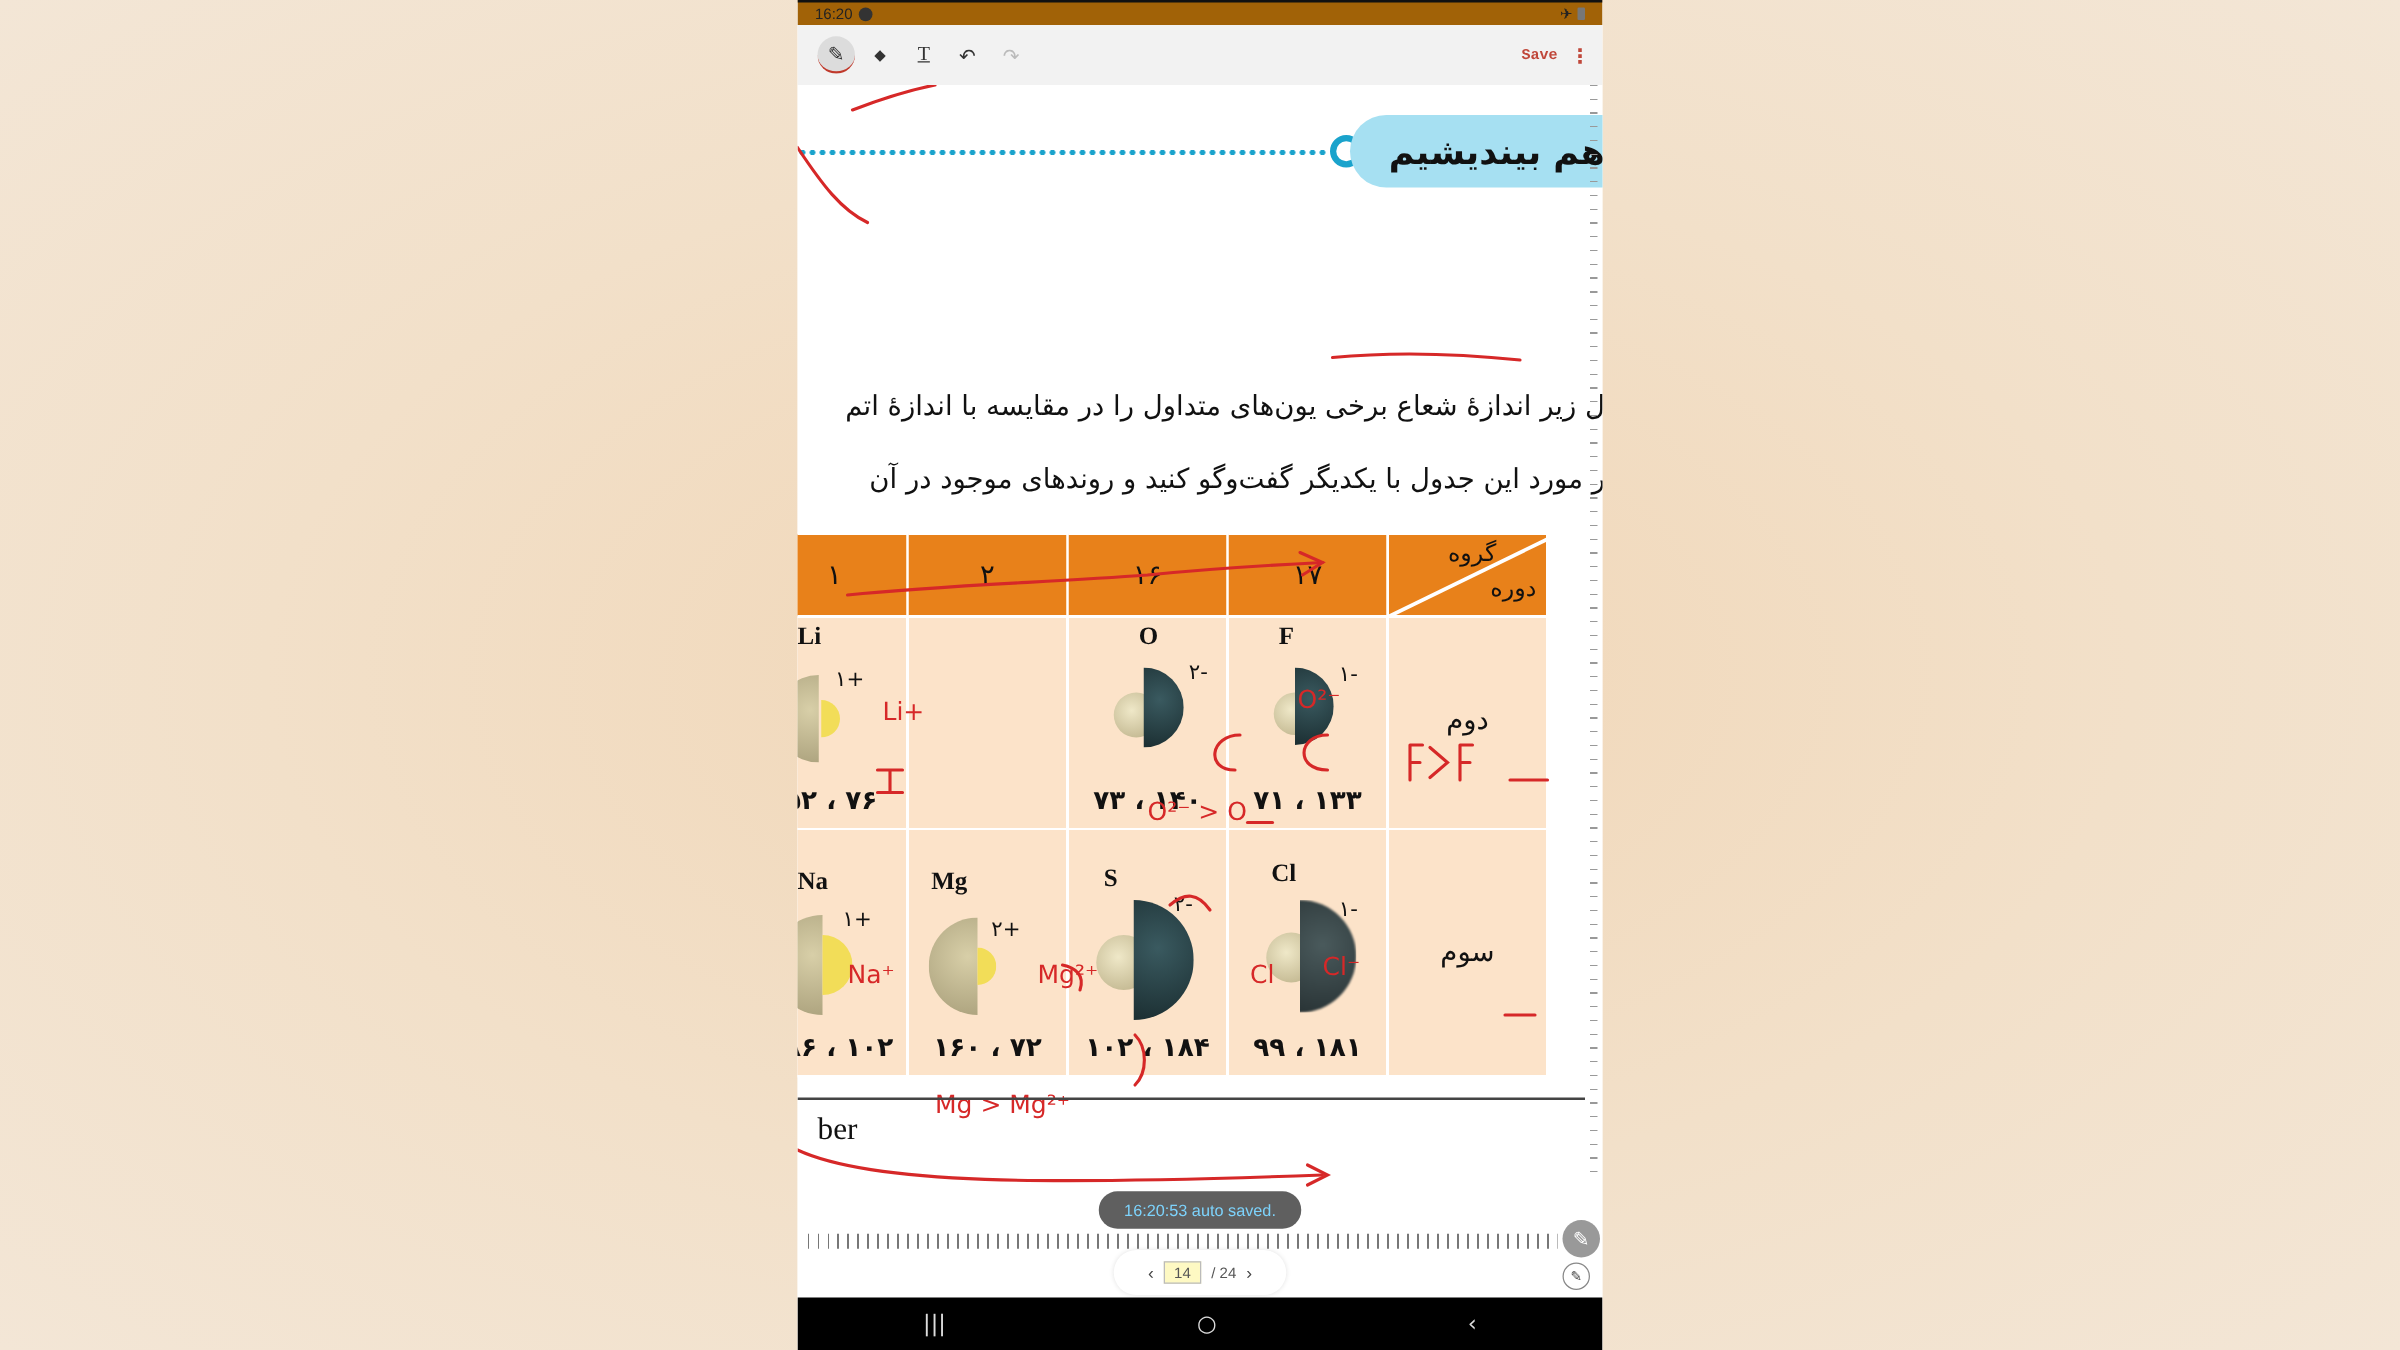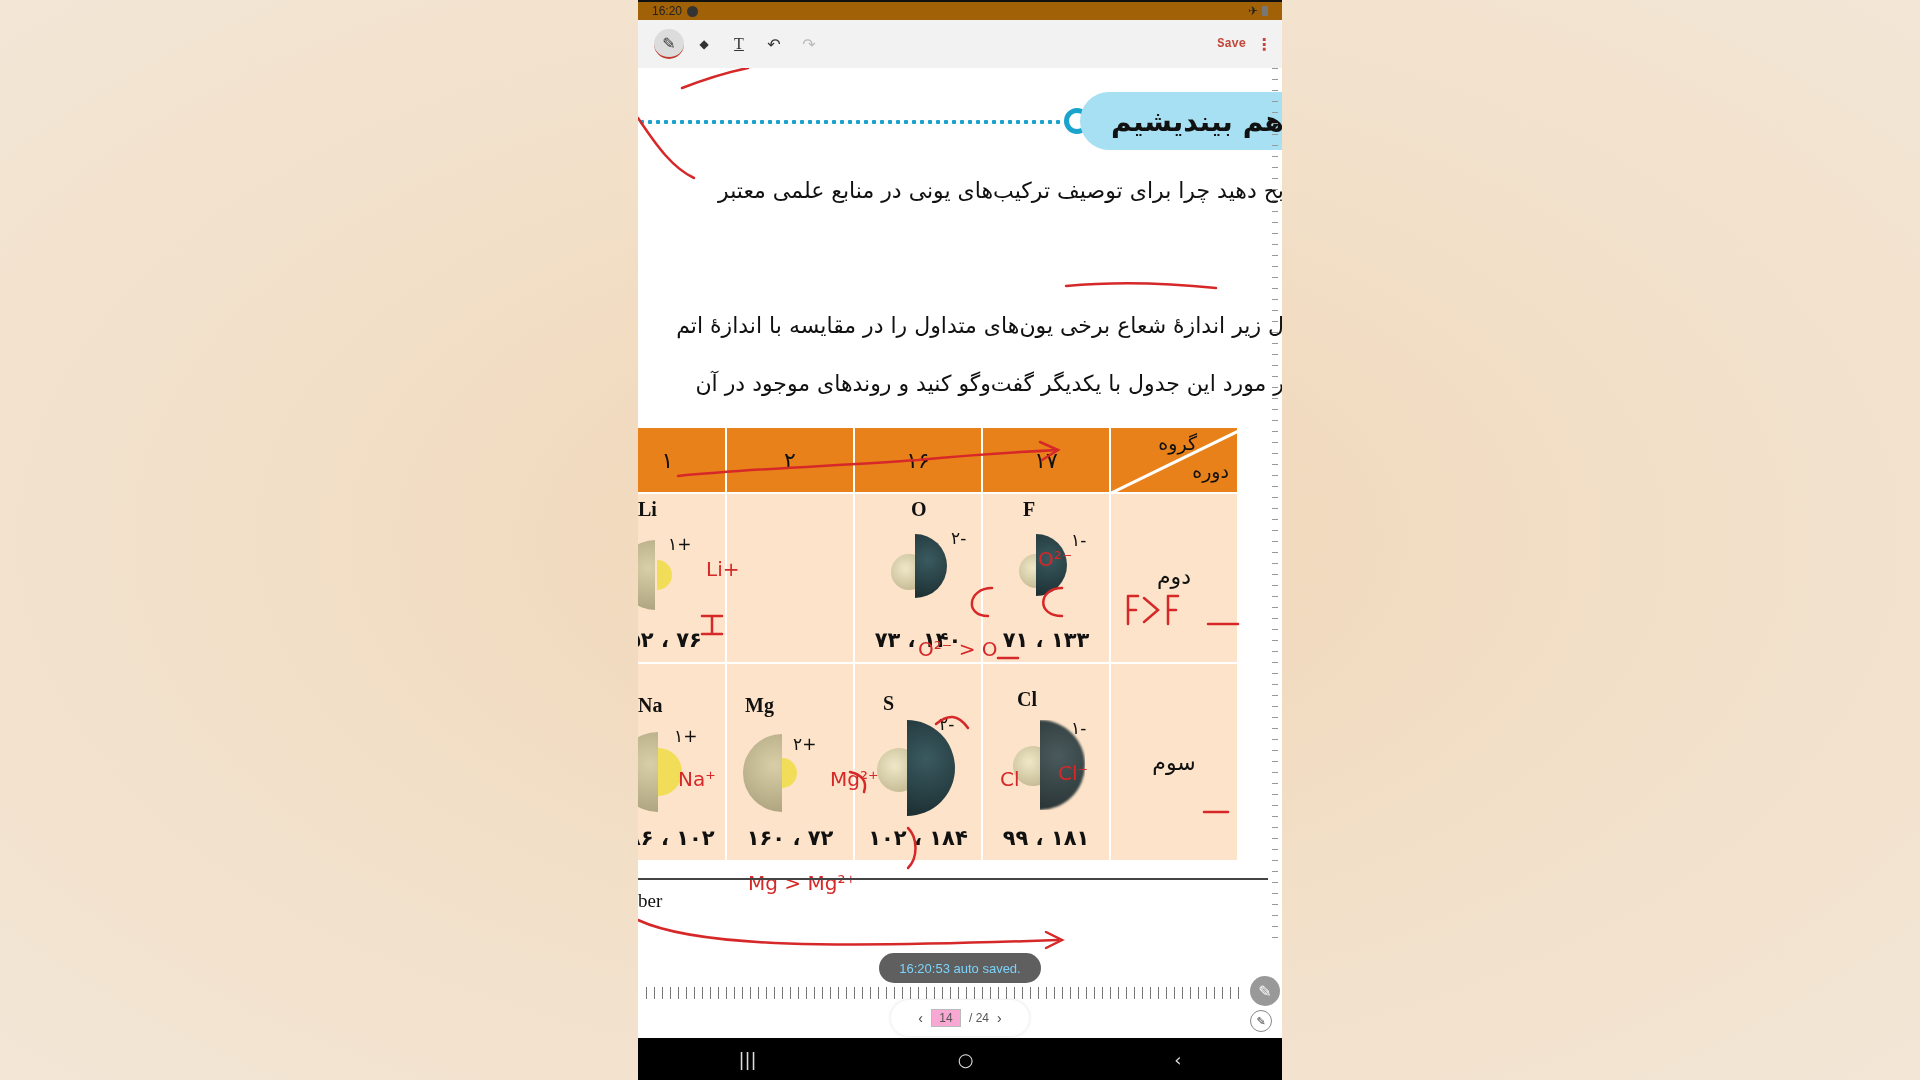--- a/index.html
+++ b/index.html
@@ -75,41 +75,41 @@
   }
   .corner .grp { position: absolute; right: 40px; top: 4px; font-size: 19px; direction: rtl; }
   .corner .per { position: absolute; right: 8px; top: 32px; font-size: 19px; direction: rtl; }
   .elem { position: absolute; top: 4px; font-family: "Liberation Serif", serif; font-weight: bold; font-size: 20px; color: #111; }
   .half-atom { position: absolute; border-radius: 50%; }
   .charge { position: absolute; font-size: 17px; color: #111; }
   .radii { position: absolute; bottom: 10px; left: 0; right: 0; text-align: center; font-size: 21px; font-weight: bold; color: #111; direction: ltr; font-family: "DejaVu Sans", sans-serif; }
   .period-label { position: absolute; left: 0; right: 0; text-align: center; font-size: 22px; direction: rtl; color: #111; }
   .ink { position: absolute; pointer-events: none; }
   .divider { position: absolute; left: 0; top: 810px; width: 630px; height: 2px; background: #444; }
-  .ber { position: absolute; left: 0; top: 822px; font-family: "Liberation Serif", serif; font-size: 19px; color: #111; }
+  .ber { position: absolute; left: 0; top: 822px; font-family: "Liberation Serif", serif; font-size: 25px; color: #111; padding-left: 16px; }
   .toast {
     position: absolute; left: 241px; top: 885px; width: 162px; height: 30px; border-radius: 15px;
     background: #5f5f5f; color: #7dd3fc; font-family: "Liberation Sans", sans-serif; font-size: 13px;
     display: flex; align-items: center; justify-content: center;
   }
   .scrubber {
     position: absolute; left: 8px; top: 919px; width: 600px; height: 12px;
     background-image: repeating-linear-gradient(to right, #777 0 1px, transparent 1px 8px);
   }
   .pen-fab {
     position: absolute; right: 2px; top: 908px; width: 30px; height: 30px; border-radius: 50%;
     background: #999; color: #fff; font-size: 16px; display:flex; align-items:center; justify-content:center;
   }
   .pagenav {
     position: absolute; left: 253px; top: 932px; width: 138px; height: 36px; border-radius: 18px;
     background: #fff; box-shadow: 0 0 4px rgba(0,0,0,0.12);
     display: flex; align-items: center; justify-content: center; gap: 8px;
     font-family: "Liberation Sans", sans-serif; font-size: 12px; color: #555;
   }
-  .pagenav .pg-input { width: 30px; height: 18px; border: 1px solid #bbb; text-align: center; font-size: 12px; color: #555; background:#f9a8d4; font-family: "Liberation Sans", sans-serif; }
+  .pagenav .pg-input { width: 30px; height: 18px; border: 1px solid #bbb; text-align: center; font-size: 12px; color: #555; background:#fef9c3; font-family: "Liberation Sans", sans-serif; }
   .pagenav .arrow { font-size: 14px; color: #444; cursor: pointer; }
   .mini-icon {
     position: absolute; right: 10px; top: 942px; width: 22px; height: 22px; border-radius: 50%;
     border: 1px solid #888; font-size: 11px; color: #444; display:flex; align-items:center; justify-content:center; background:#fff;
   }
   .navbar {
     position: absolute; left: 0; top: 1038px; width: 644px; height: 42px; background: #000;
     display: flex; align-items: center; justify-content: space-around; color: #ddd; font-size: 18px;
   }
   .watermark {
@@ -149,21 +149,20 @@
     </div>
     <span class="save">Save</span>
     <span class="more">⋮</span>
   </div>
 
   <div class="page">
     <div class="heading-dots"></div>
     <div class="heading-circle"></div>
     <div class="heading-pill">هم بیندیشیم</div>
 
-    <div class="text-line" style="top:110px;right:-2px;">بح دهید چرا برای توصیف ترکیب‌های یونی در منابع علمی معتبر</div>
     <div class="text-line" style="top:245px;right:-2px;">ل زیر اندازهٔ شعاع برخی یون‌های متداول را در مقایسه با اندازهٔ اتم</div>
     <div class="text-line" style="top:303px;right:-2px;">ر مورد این جدول با یکدیگر گفت‌وگو کنید و روندهای موجود در آن</div>
 
     <table class="ions">
       <colgroup>
         <col style="width:117px">
           <col style="width:128px">
           <col style="width:128px">
           <col style="width:128px">
           <col style="width:128px">

